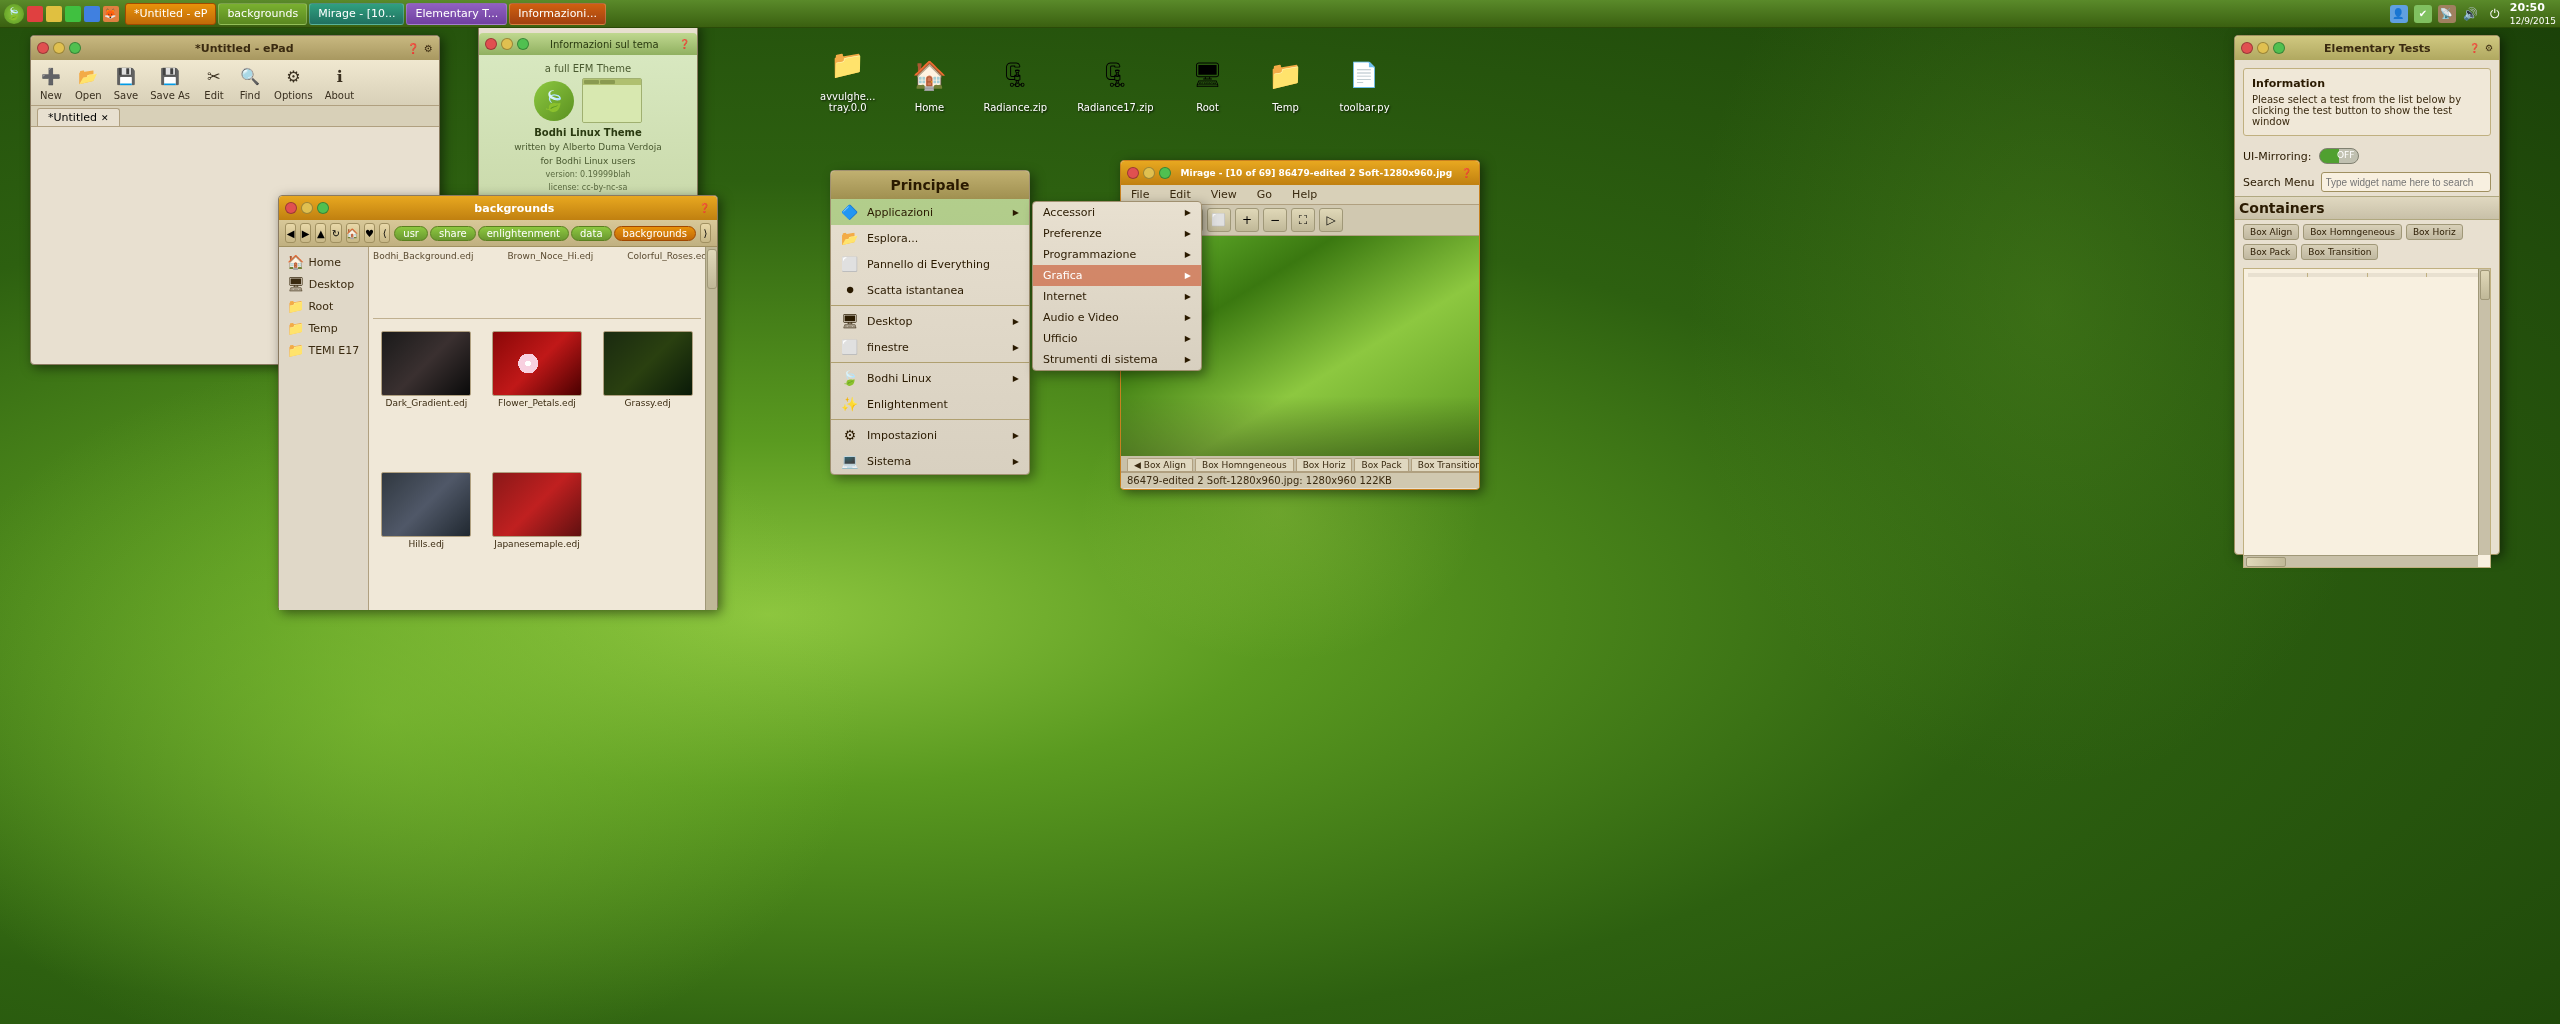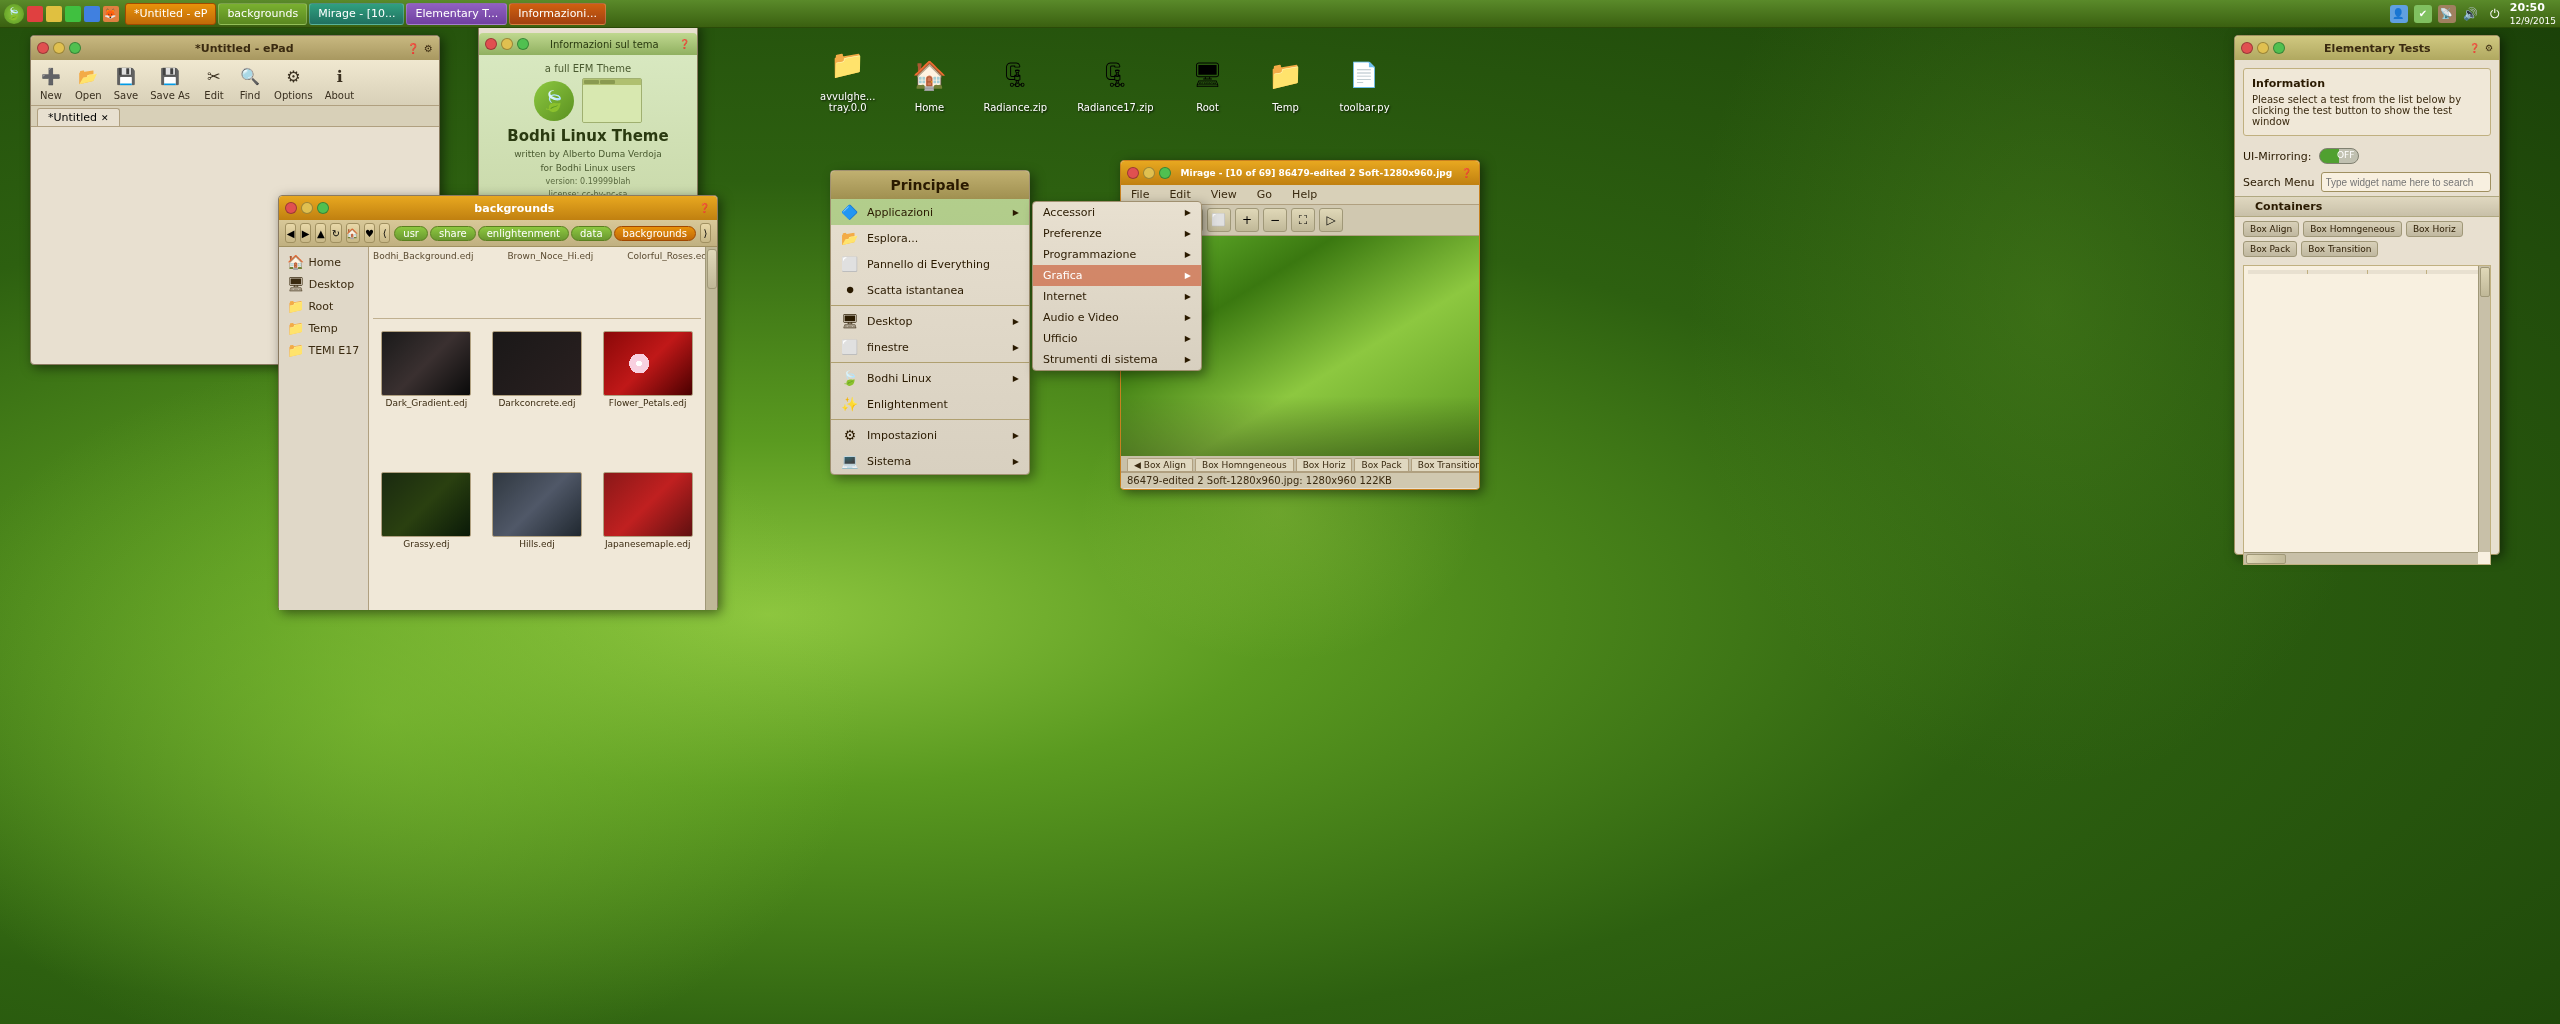--- a/index.html
+++ b/index.html
@@ -190,21 +190,21 @@
       width: 40px;
       height: 40px;
       border-radius: 50%;
       background: linear-gradient(135deg, #8dc840, #5a9020);
       display: flex;
       align-items: center;
       justify-content: center;
       color: #fff;
       font-size: 20px;
     }
-    .theme-title { font-size: 15px; font-weight: bold; color: #2a3a10; }
+    .theme-title { font-size: 10px; font-weight: bold; color: #2a3a10; }
     .theme-sub { font-size: 9px; color: #4a5a30; text-align: center; }
     .theme-version { font-size: 8px; color: #5a6a40; }
     .theme-close-btn {
       background: linear-gradient(to bottom, #c8b070, #a09050);
       border: 1px solid #806830;
       border-radius: 3px;
       padding: 2px 16px;
       font-size: 10px;
       cursor: pointer;
       color: #2a1a00;
@@ -583,23 +583,23 @@
       border-radius: 3px;
       background: #f8f0e0;
       font-size: 10px;
       padding: 0 4px;
       color: #808070;
     }
     .elem-section-title {
       background: linear-gradient(to bottom, #e0d8c0, #c8c0a8);
       border-top: 1px solid #b0a880;
       border-bottom: 1px solid #b0a880;
-      padding: 3px 20px;
+      padding: 3px 4px;
       font-weight: bold;
-      font-size: 11px;
+      font-size: 14px;
       color: #2a1a00;
     }
     .elem-test-grid {
       padding: 4px 8px;
       display: flex;
       flex-wrap: wrap;
       gap: 4px;
     }
     .elem-test-btn {
       background: linear-gradient(to bottom, #d8d0b8, #c0b8a0);
@@ -802,24 +802,20 @@
         <span style="margin-left:30px;">Brown_Noce_Hi.edj</span>
         <span style="margin-left:30px;">Colorful_Roses.edj</span>
       </div>
 
 
       <div class="fm-item">
         <div class="fm-thumb thumb-dark-grad"></div>
         <div class="fm-thumb-label">Dark_Gradient.edj</div>
       </div>
 
-      <div class="fm-item">
-        <div class="fm-thumb thumb-dark-concrete"></div>
-        <div class="fm-thumb-label">Darkconcrete.edj</div>
-      </div>
 
       <div class="fm-item">
         <div class="fm-thumb thumb-flower">
           <div style="width:100%;height:100%;background:radial-gradient(circle at 40% 50%, #fff 3px, transparent 3px), radial-gradient(circle at 40% 50%, #f8d0e0 10px, transparent 10px), linear-gradient(135deg, #8a0808, #c01818, #4a0000);background-size:100%;"></div>
         </div>
         <div class="fm-thumb-label">Flower_Petals.edj</div>
       </div>
 
 
       <div class="fm-item">

